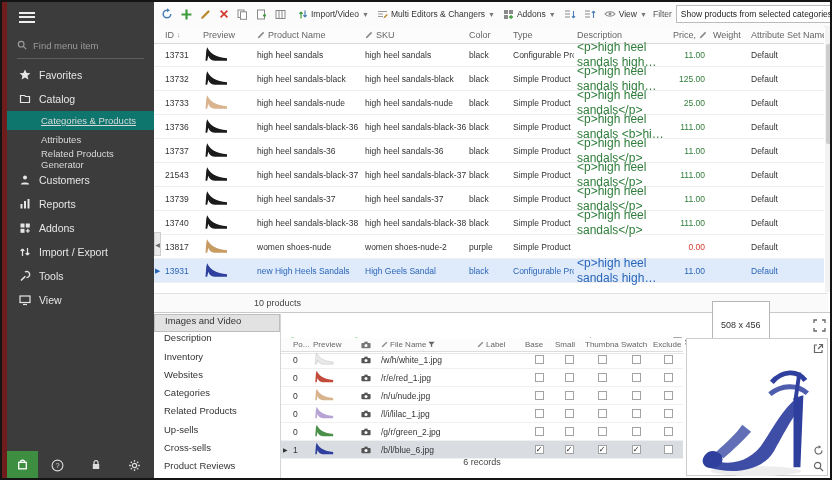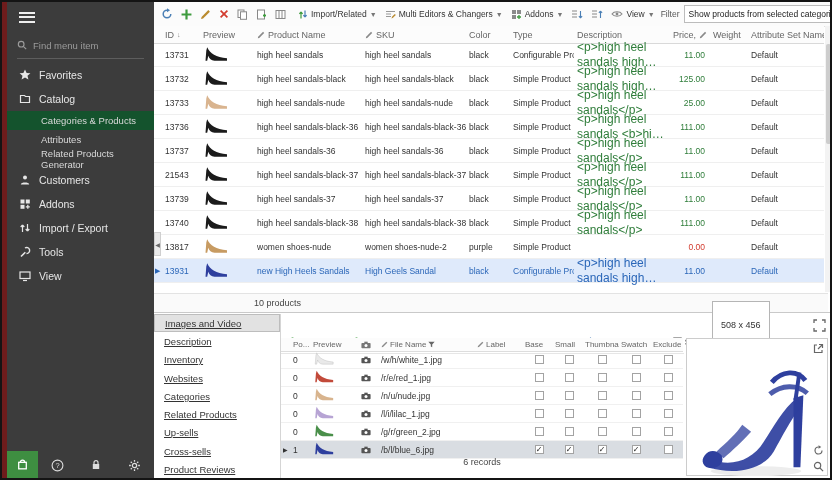--- a/index.html
+++ b/index.html
@@ -8,21 +8,21 @@
 
   
   .redstrip{position:absolute;left:0;top:0;width:5px;height:100%;background:#6e1c1c;}
   .sidebar{position:absolute;left:5px;top:0;width:147px;height:100%;background:#3c3c3c;color:#e6e6e6;}
   .burger{height:30px;display:flex;align-items:center;padding-left:12px;}
   .burger .bars{width:16px;height:11px;display:flex;flex-direction:column;justify-content:space-between;}
   .burger .bars span{display:block;height:2px;background:#eee;}
   .search{height:26px;margin:0 10px 4px 10px;border-bottom:1px solid #5d5d5d;display:flex;align-items:center;gap:6px;color:#9b9b9b;font-size:9.5px;}
   .mitem{display:flex;align-items:center;gap:8px;height:24px;padding-left:12px;font-size:10.5px;cursor:default;}
   .msub{display:flex;align-items:center;height:19px;padding-left:34px;font-size:9.5px;color:#d9d9d9;}
-  .msub.sel{background:#14532d;}
+  .msub.sel{background:#0f766e;text-decoration:underline;}
   .sbot{position:absolute;bottom:0;left:0;right:0;height:27px;display:flex;align-items:center;}
   .tile{width:31px;height:27px;display:flex;align-items:center;justify-content:center;}
   .tile.green{background:#3e8e41;}
   .sbot .spread{flex:1;display:flex;justify-content:space-around;align-items:center;}
 
   
   .tb{position:absolute;left:152px;top:0;right:0;height:24px;background:#fbfbfb;border-bottom:1px solid #e0e0e0;display:flex;align-items:center;gap:4px;padding:0 5px;font-size:8.5px;color:#333;white-space:nowrap;}
   .tbtn{display:flex;align-items:center;gap:3px;padding:2px 2px;border-radius:2px;cursor:default;}
   .caret{font-size:7px;color:#777;}
   .vsep{width:1px;height:14px;background:#ddd;}
@@ -42,21 +42,21 @@
   .prow.sel{background:#dfeafb;}
   .prow.sel .c,.prow.sel .desc,.prow.sel .price{color:#2a66b8;}
   .vscroll{position:absolute;left:823px;top:24px;width:7px;height:266px;background:#f3f3f3;}
   .vthumb{position:absolute;left:824px;top:42px;width:5px;height:100px;background:#cdcdcd;border-radius:2px;}
   .collapse{position:absolute;left:152px;top:230px;width:7px;height:24px;background:#e9e9e9;border:1px solid #cfcfcf;box-sizing:border-box;font-size:6px;color:#666;display:flex;align-items:center;justify-content:center;}
   .pstatus{position:absolute;left:152px;top:291px;right:2px;height:19px;border-top:1px solid #e3e3e3;background:#fafafa;font-size:9px;color:#444;display:flex;align-items:center;padding-left:100px;box-sizing:border-box;}
 
   
   .bwrap{position:absolute;left:152px;top:310px;right:0;bottom:0;border-top:1px solid #c9c9c9;background:#fff;}
   .tabs{position:absolute;left:0;top:1px;width:126px;bottom:0;background:#fff;border-right:1px solid #d5d5d5;}
-  .titem{height:18.3px;display:flex;align-items:center;padding-left:10px;font-size:9.5px;color:#333;box-sizing:border-box;text-decoration:underline;}
+  .titem{height:18.3px;display:flex;padding-left:10px;font-size:9.5px;color:#333;box-sizing:border-box;}
   .titem.sel{background:#e2e2e2;border:1px solid #bdbdbd;}
   .btb{position:absolute;left:127px;top:1px;width:403px;height:24px;display:flex;align-items:center;gap:7px;padding:0 5px;font-size:8.5px;color:#333;border-bottom:1px solid #e6e6e6;box-sizing:border-box;white-space:nowrap;margin-top:16px;}
   .btb .tbtn{gap:3px;}
   .dis{color:#ababab;}
   .icols{display:grid;grid-template-columns:10px 20px 48px 20px 96px 48px 30px 30px 36px 32px 32px;align-items:center;}
   .ihead{position:absolute;left:127px;top:25px;width:402px;height:13px;font-size:8px;color:#666;border-bottom:1px solid #ddd;background:#fcfcfc;}
   .ihead .hc{display:flex;align-items:center;gap:2px;padding-left:2px;overflow:hidden;white-space:nowrap;}
   .irows{position:absolute;left:127px;top:38px;width:402px;}
   .irow{height:17px;border-bottom:1px solid #f0f0f0;font-size:8.5px;color:#333;}
   .irow .c{padding-left:2px;overflow:hidden;white-space:nowrap;}
@@ -117,20 +117,28 @@
     </div>
     <div class="mitem">
       <svg class="icon" width="12" height="12" viewBox="0 0 12 12">
           <circle cx="6" cy="3.6" r="2" fill="#e6e6e6"></circle>
           <path d="M1.8,10.5 c0,-2.6 8.4,-2.6 8.4,0 z" fill="#e6e6e6"></path>
         </svg>
       <span>Customers</span>
     </div>
     <div class="mitem">
       <svg class="icon" width="12" height="12" viewBox="0 0 12 12">
+          <rect x="1.5" y="6" width="2" height="4.5" fill="#e6e6e6"></rect>
+          <rect x="5" y="3" width="2" height="7.5" fill="#e6e6e6"></rect>
+          <rect x="8.5" y="1" width="2" height="9.5" fill="#e6e6e6"></rect>
+        </svg>
+      <span>Reports</span>
+    </div>
+    <div class="mitem">
+      <svg class="icon" width="12" height="12" viewBox="0 0 12 12">
           <rect x="1.5" y="1.5" width="4" height="4" fill="#e6e6e6"></rect>
           <rect x="6.8" y="1.5" width="4" height="4" fill="#e6e6e6"></rect>
           <rect x="1.5" y="6.8" width="4" height="4" fill="#e6e6e6"></rect>
           <path d="M8.8,6.8 v4 M6.8,8.8 h4" stroke="#e6e6e6" stroke-width="1.3"></path>
         </svg>
       <span>Addons</span>
     </div>
     <div class="mitem">
       <svg class="icon" width="12" height="12" viewBox="0 0 12 12">
           <path d="M3.5,10 V3 M3.5,3 l-1.8,2 M3.5,3 l1.8,2" stroke="#e6e6e6" stroke-width="1.2" fill="none"></path>
@@ -223,21 +231,21 @@
           <line x1="4" y1="1.5" x2="4" y2="9.5" stroke="#888"></line>
           <line x1="7" y1="1.5" x2="7" y2="9.5" stroke="#888"></line>
         </svg>
     </div>
     <div class="vsep"></div>
     <div class="tbtn">
       <svg class="icon" width="10" height="11" viewBox="0 0 10 11">
           <path d="M3,9.5 V3 M3,3 l-1.6,1.8 M3,3 l1.6,1.8" stroke="#3e9b3e" stroke-width="1.2" fill="none"></path>
           <path d="M7,1.5 V8 M7,8 l-1.6,-1.8 M7,8 l1.6,-1.8" stroke="#4a7fb5" stroke-width="1.2" fill="none"></path>
         </svg>
-      <span>Import/Related</span>
+      <span>Import/Video</span>
         <span class="caret">▼</span>
     </div>
     <div class="tbtn">
       <svg class="icon" width="11" height="11" viewBox="0 0 11 11">
           <line x1="1" y1="2.5" x2="10" y2="2.5" stroke="#999"></line>
           <line x1="1" y1="5" x2="6" y2="5" stroke="#999"></line>
           <line x1="1" y1="7.5" x2="6" y2="7.5" stroke="#999"></line>
           <path d="M6.5,9.5 L7,7.8 L9.8,5 L10.8,6 L8,8.8 Z" fill="#b98a2e"></path>
         </svg>
       <span>Multi Editors &amp; Changers</span>

